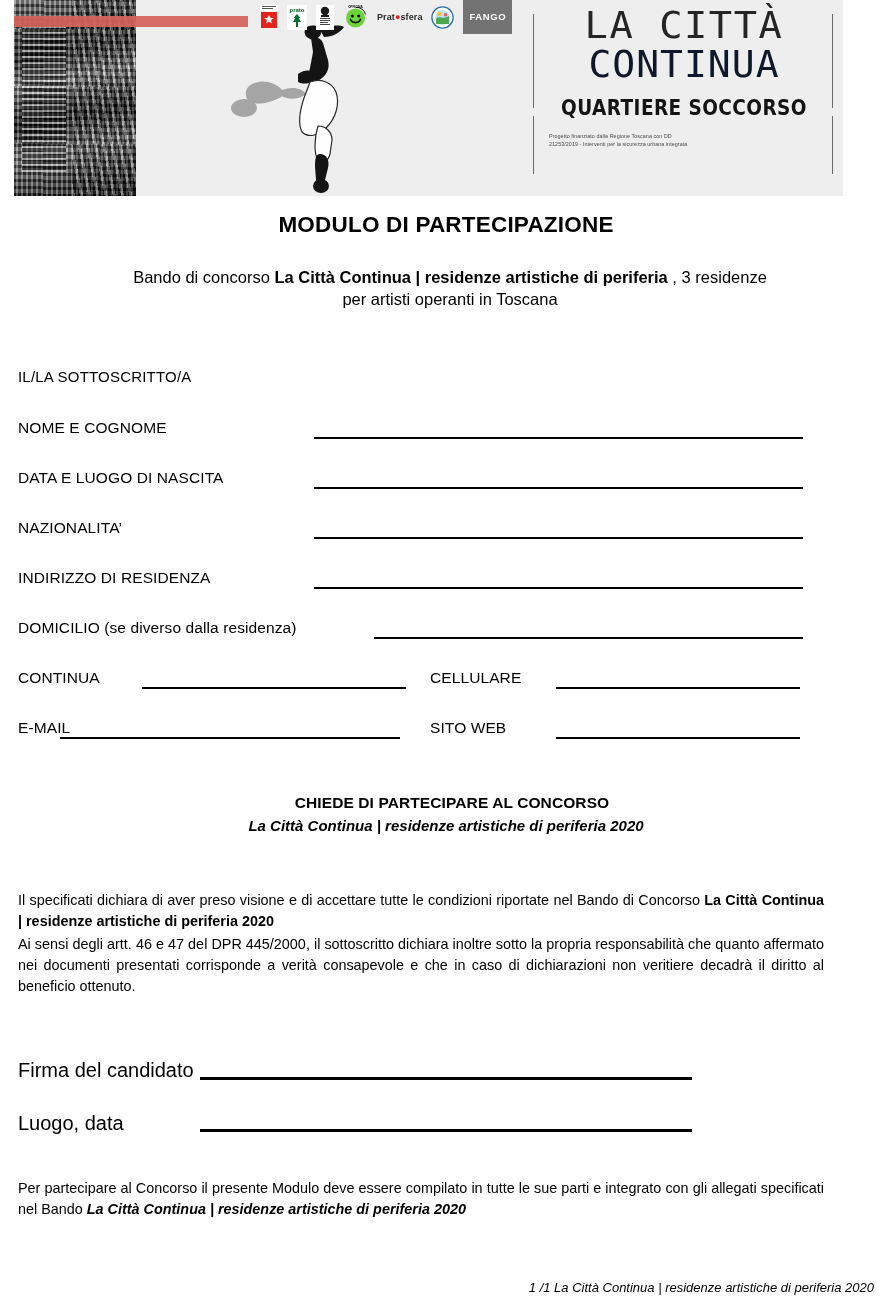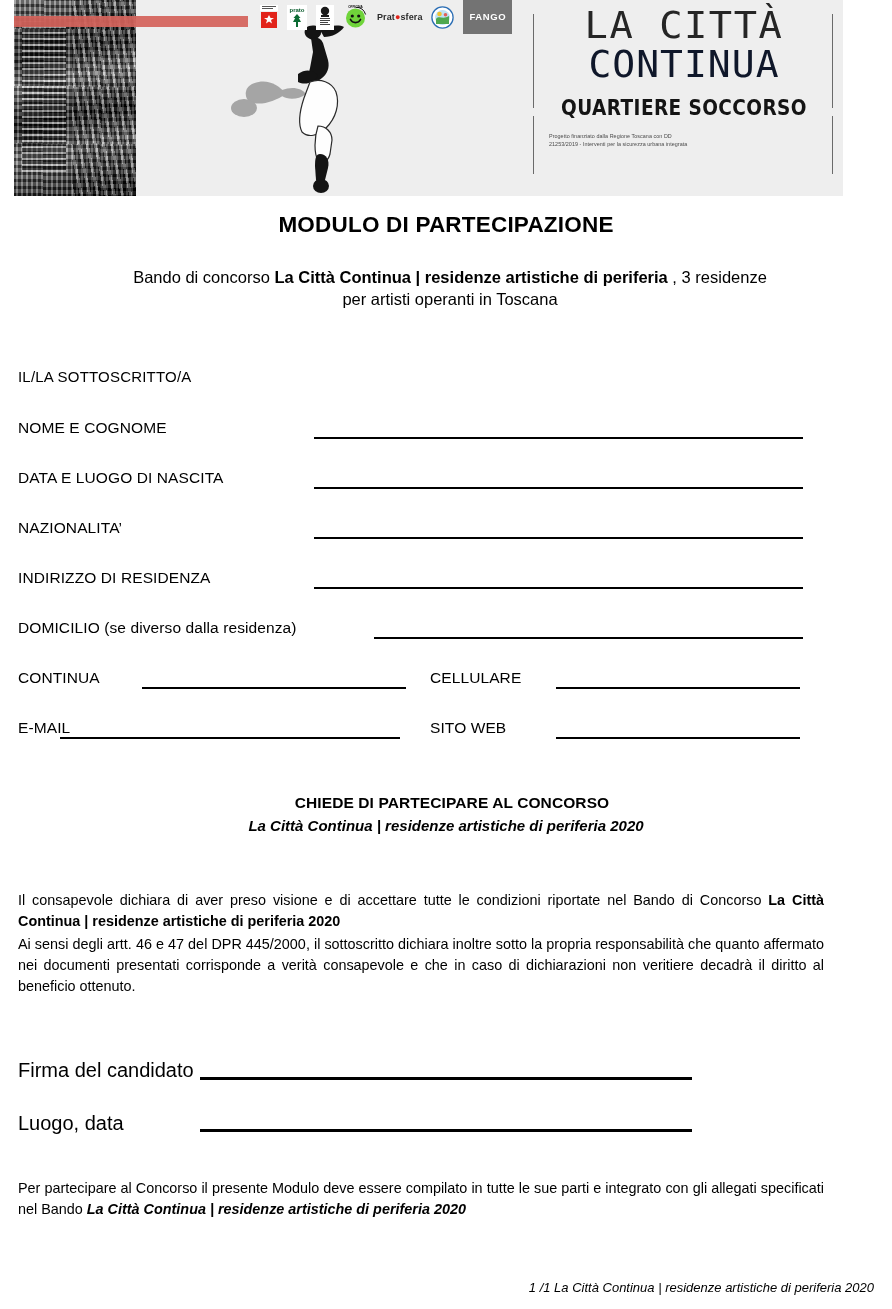--- a/index.html
+++ b/index.html
@@ -387,21 +387,21 @@
 
   <div class="field-label" style="top:719px;left:18px;">E-MAIL</div>
   <div class="rule" style="top:737px;left:60px;width:340px;"></div>
   <div class="field-label" style="top:719px;left:430px;">SITO WEB</div>
   <div class="rule" style="top:737px;left:556px;width:244px;"></div>
 
   <div class="h2" style="top:794px;">CHIEDE DI PARTECIPARE AL CONCORSO</div>
   <div class="h2-it" style="top:817px;">La Città Continua | residenze artistiche di periferia 2020</div>
 
   <div class="para" style="top:890px;">
-    <span>Il consapevole dichiara di aver preso visione e di accettare tutte le condizioni riportate nel Bando di Concorso </span><b>La Città Continua | residenze artistiche di periferia 2020</b>
+    <span>Il specificati dichiara di aver preso visione e di accettare tutte le condizioni riportate nel Bando di Concorso </span><b>La Città Continua | residenze artistiche di periferia 2020</b>
   </div>
   <div class="para" style="top:934px;">Ai sensi degli artt. 46 e 47 del DPR 445/2000, il sottoscritto dichiara inoltre sotto la propria responsabilità che quanto affermato nei documenti presentati corrisponde a verità consapevole e che in caso di dichiarazioni non veritiere decadrà il diritto al beneficio ottenuto.</div>
 
   <div class="sig-label" style="top:1059px;">Firma del candidato</div>
   <div class="rule" style="top:1077px;left:200px;width:492px;border-top-width:3px;"></div>
 
   <div class="sig-label" style="top:1112px;">Luogo, data</div>
   <div class="rule" style="top:1129px;left:200px;width:492px;border-top-width:3px;"></div>
 
   <div class="para" style="top:1178px;">

